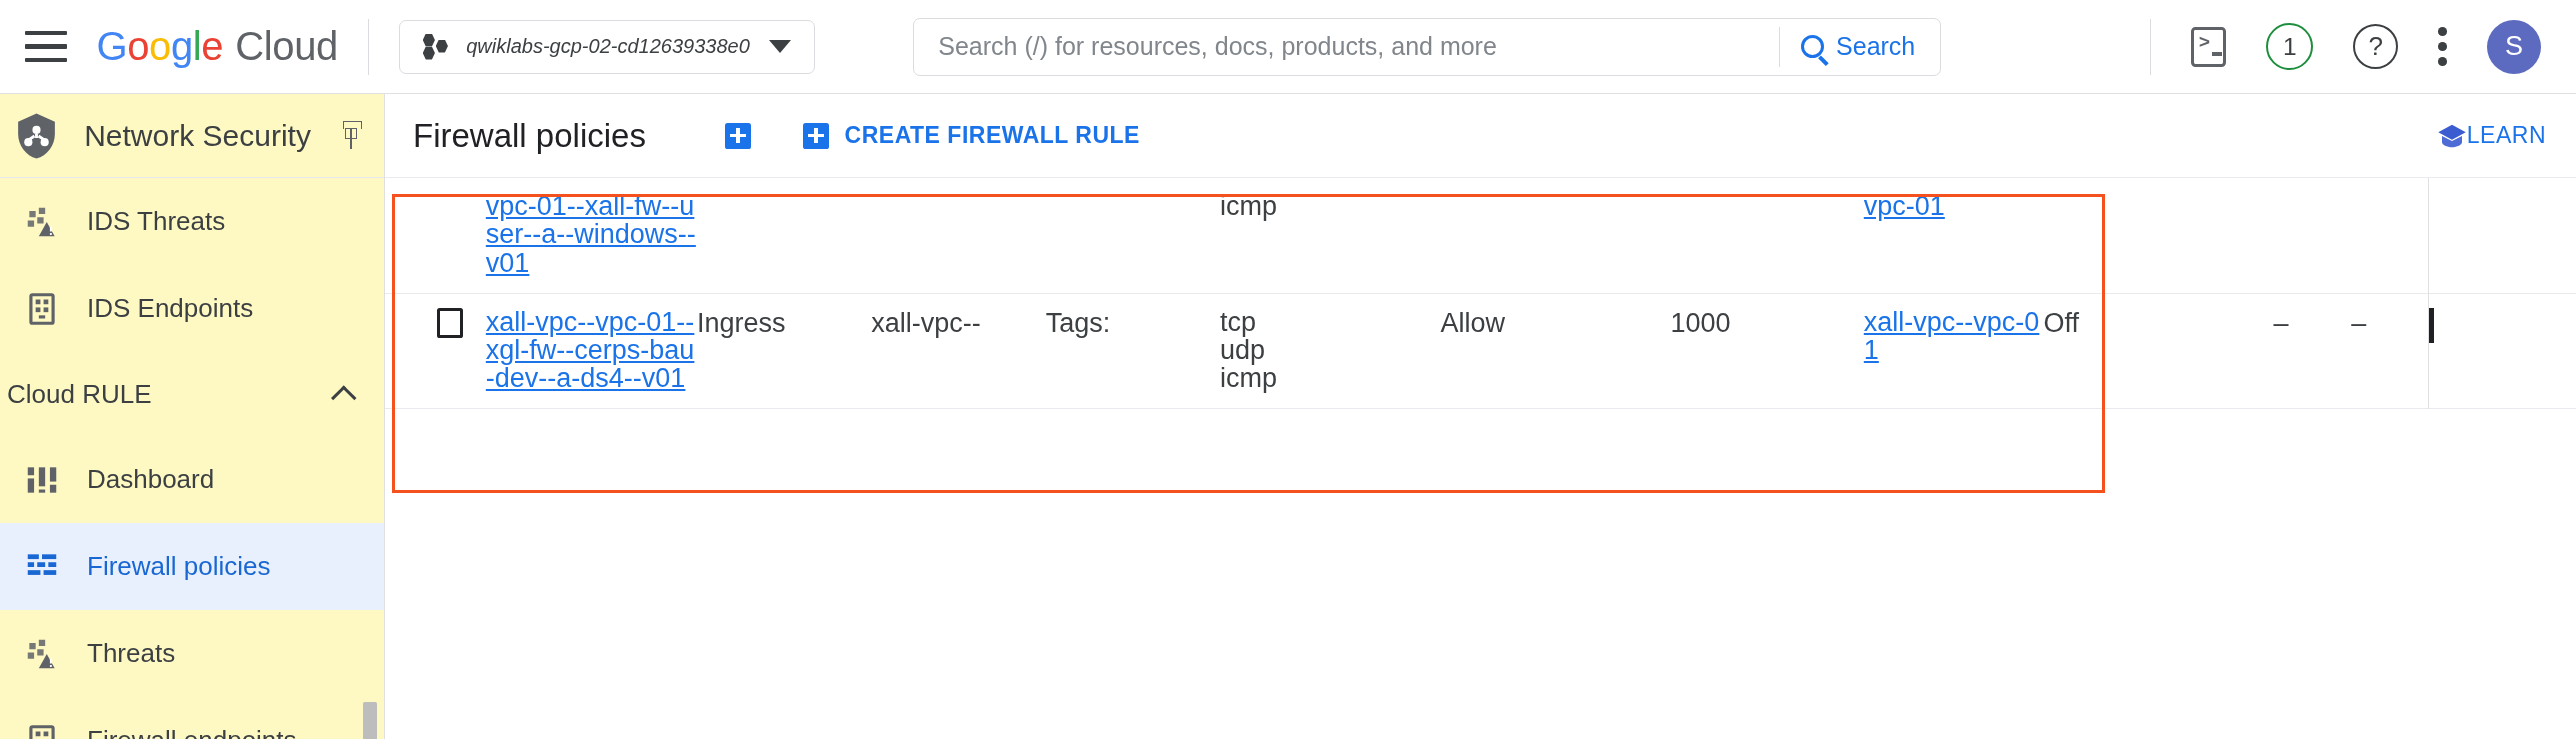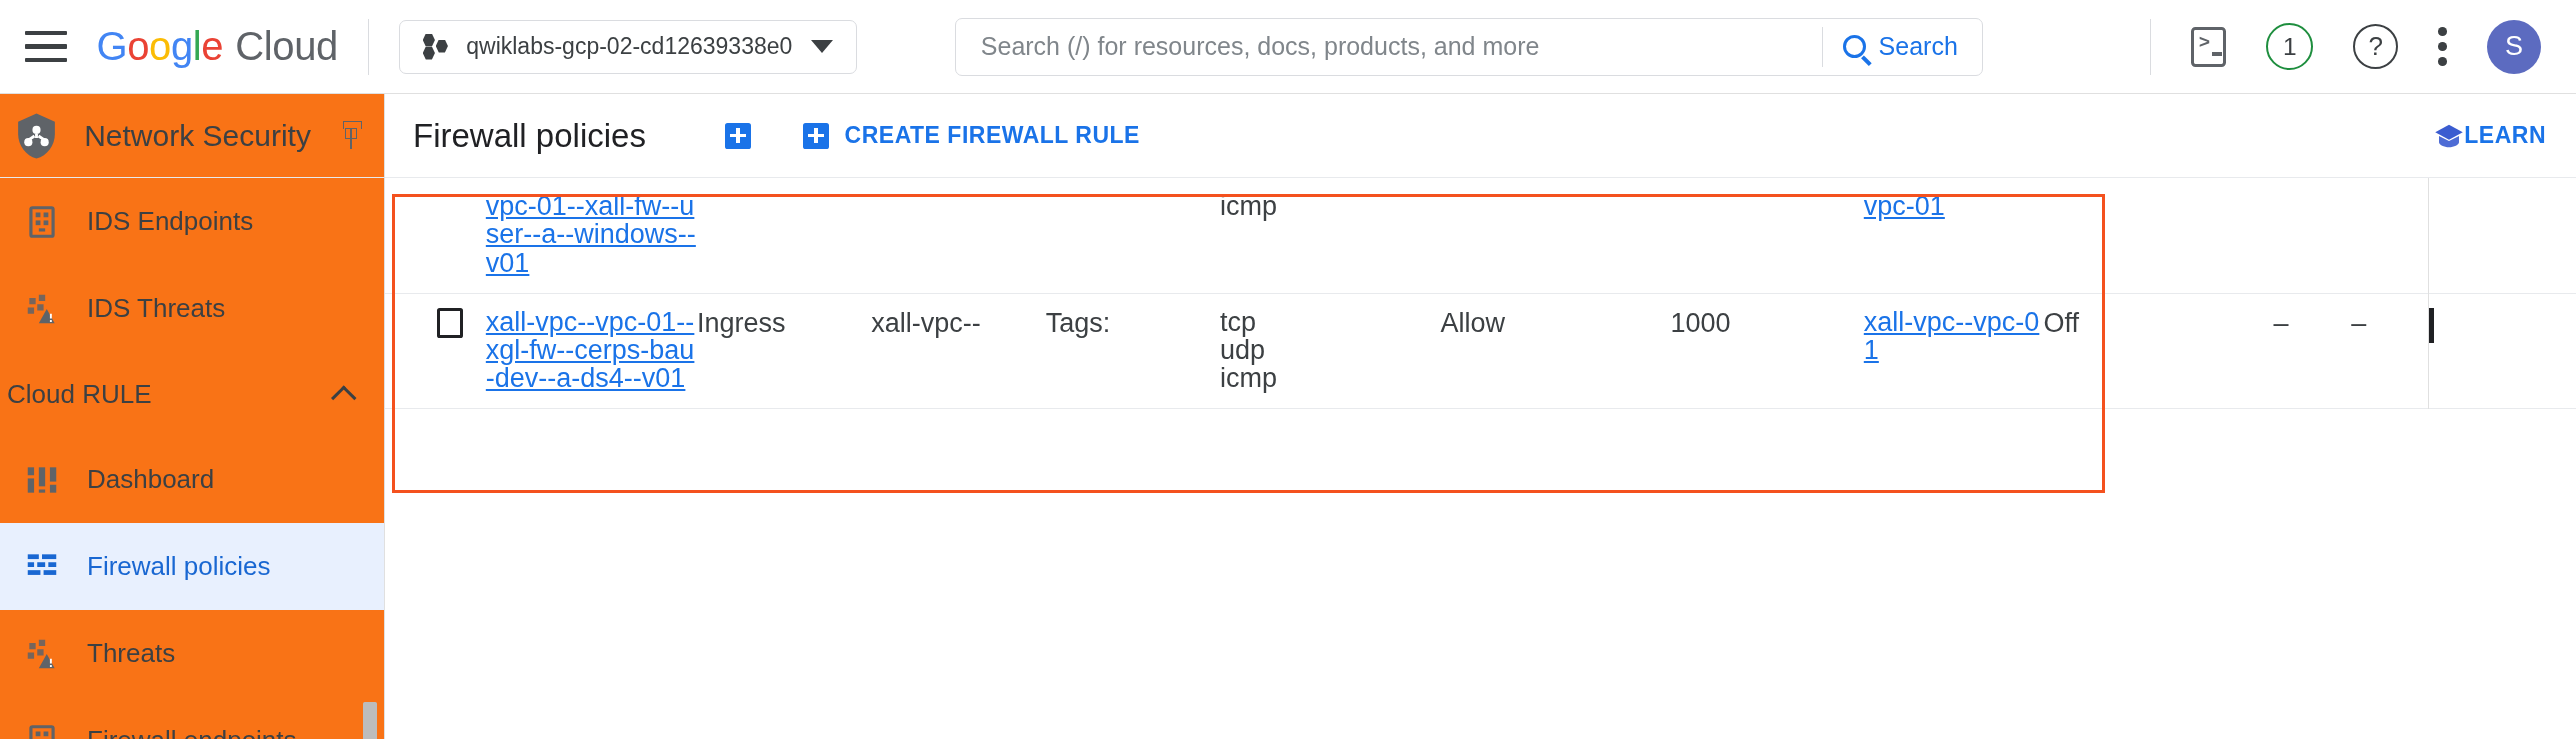--- a/index.html
+++ b/index.html
@@ -32,21 +32,21 @@
   .brand .cloudword { color:#5f6368; margin-left: 12.2px; font-weight: 400;}
 
   .vdiv { width:0.9px; height:56px; background:#dadce0; margin: 0 30px; }
 
   .project-chip {
     display:flex; align-items:center; gap:19px;
     border: 0.9px solid #dadce0; border-radius: 7px;
     height: 54px; padding: 0 23px;
     cursor:pointer; background:#fff;
   }
-  .project-chip .proj-name { font-size: 23px; color:#3c4043; white-space:nowrap; }
+  .project-chip .proj-name { font-size: 20px; color:#3c4043; white-space:nowrap;font-style:italic; }
   .dots-icon { width: 24.5px; height: 26px; position: relative; flex:0 0 auto;}
   .dots-icon i {
     position:absolute; width:12.2px; height:13px; background:#3c4043;
     clip-path: polygon(25% 0, 75% 0, 100% 50%, 75% 100%, 25% 100%, 0 50%);
   }
   .dots-icon i.a { left:0; top:0; }
   .dots-icon i.b { left:13px; top:6.1px; }
   .dots-icon i.c { left:0; top:13px; }
   .caret-down {
     width:0; height:0; border-left:11.4px solid transparent;
@@ -113,21 +113,21 @@
     width: 54px; height:54px; border-radius:50%; background:#5c6bc0;
     color:#fff; font-size:27px; display:flex; align-items:center; justify-content:center;
     cursor:pointer;
   }
 
   
   .body-wrap { display:flex; height: 645px; width:100%; }
 
   
   .sidebar {
-    width: 385px; flex:0 0 385px; background:#f97316;
+    width: 385px; flex:0 0 385px; background:#fef9c3;
     border-right:0.9px solid #e0e0e0; position:relative;
     overflow:hidden;
   }
   .sidebar-head {
     height: 84px; display:flex; align-items:center; gap: 23px;
     padding-left: 12.2px; padding-right: 21px;
     border-bottom: 0.9px solid #e8eaed;
   }
   .shield-icon { width:49px; height:54px; flex:0 0 auto; position:relative; }
   .sidebar-title { font-size: 30px; color:#3c4043; flex:1; white-space:nowrap;}
@@ -185,21 +185,21 @@
     width: 26px; height:26px; background:#1a73e8; border-radius:2.6px;
     position:relative; flex:0 0 auto;
   }
   .plus-sq::before, .plus-sq::after {
     content:''; position:absolute; background:#fff;
   }
   .plus-sq::before { left:11.4px; top:5.2px; width:3.5px; height:15.7px; }
   .plus-sq::after  { left:5.2px; top:11.4px; width:15.7px; height:3.5px; }
   .learn-btn {
     margin-left:auto; display:flex; align-items:center; 
-    color:#1a73e8; font-size:23px; font-weight:bold; letter-spacing:0.5px; cursor:pointer;
+    color:#1a73e8; font-size:23px; font-weight:normal; letter-spacing:0.5px; cursor:pointer;
   }
   .learn-ico { width:30px; height:26px; flex:0 0 auto; }
 
   
   .table-area { position:relative; height: 561px; overflow:hidden; }
   .fwtable { width:100%; border-collapse: collapse; table-layout: fixed; }
   .fwtable td {
     vertical-align: top; font-size: 27px; color:#3c4043;
     padding-top: 14px; padding-bottom: 15.7px;
   }
@@ -318,41 +318,41 @@
       </span>
       <span class="sidebar-title">Network Security</span>
       <span class="pin-icon">
           <span class="pin-box"></span>
         </span>
     </div>
 
     <div class="nav-item">
       <span class="nav-ico">
         <svg class="svgico" viewBox="0 0 24 24">
+            <path fill="#5f6368" d="M4 5h4v4H4zM10 3h4v4h-4zM3 11h4v4H3zM9 9h4v4H9z" opacity=".85"></path>
+            <path fill="#5f6368" d="M15 12l5 9h-10z"></path>
+            <rect x="17" y="15" width="1.2" height="3" fill="#fff"></rect>
+            <rect x="17" y="19" width="1.2" height="1.2" fill="#fff"></rect>
+          </svg>
+      </span>
+      <span>IDS Threats</span>
+    </div>
+
+    <div class="nav-item">
+      <span class="nav-ico">
+        <svg class="svgico" viewBox="0 0 24 24">
             <rect x="5" y="3" width="14" height="18" rx="1" fill="none" stroke="#5f6368" stroke-width="2"></rect>
             <rect x="8" y="6" width="3" height="3" fill="#5f6368"></rect>
             <rect x="13" y="6" width="3" height="3" fill="#5f6368"></rect>
             <rect x="8" y="11" width="3" height="3" fill="#5f6368"></rect>
             <rect x="13" y="11" width="3" height="3" fill="#5f6368"></rect>
             <rect x="10" y="16" width="4" height="2" fill="#5f6368"></rect>
           </svg>
       </span>
       <span>IDS Endpoints</span>
-    </div>
-
-    <div class="nav-item">
-      <span class="nav-ico">
-        <svg class="svgico" viewBox="0 0 24 24">
-            <path fill="#5f6368" d="M4 5h4v4H4zM10 3h4v4h-4zM3 11h4v4H3zM9 9h4v4H9z" opacity=".85"></path>
-            <path fill="#5f6368" d="M15 12l5 9h-10z"></path>
-            <rect x="17" y="15" width="1.2" height="3" fill="#fff"></rect>
-            <rect x="17" y="19" width="1.2" height="1.2" fill="#fff"></rect>
-          </svg>
-      </span>
-      <span>IDS Threats</span>
     </div>
 
     <div class="nav-section">
       <span class="sec-label">Cloud RULE</span>
       <span class="chev-up"></span>
     </div>
 
     <div class="nav-item">
       <span class="nav-ico">
         <svg class="svgico" viewBox="0 0 24 24">

